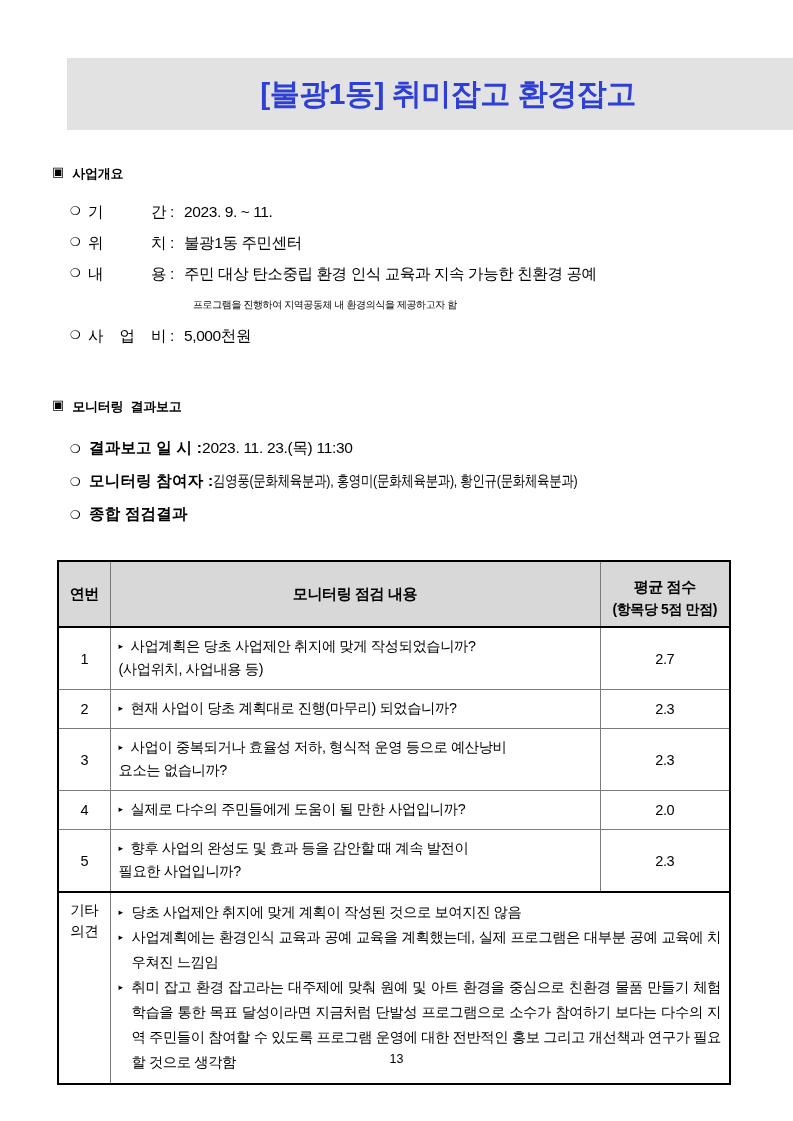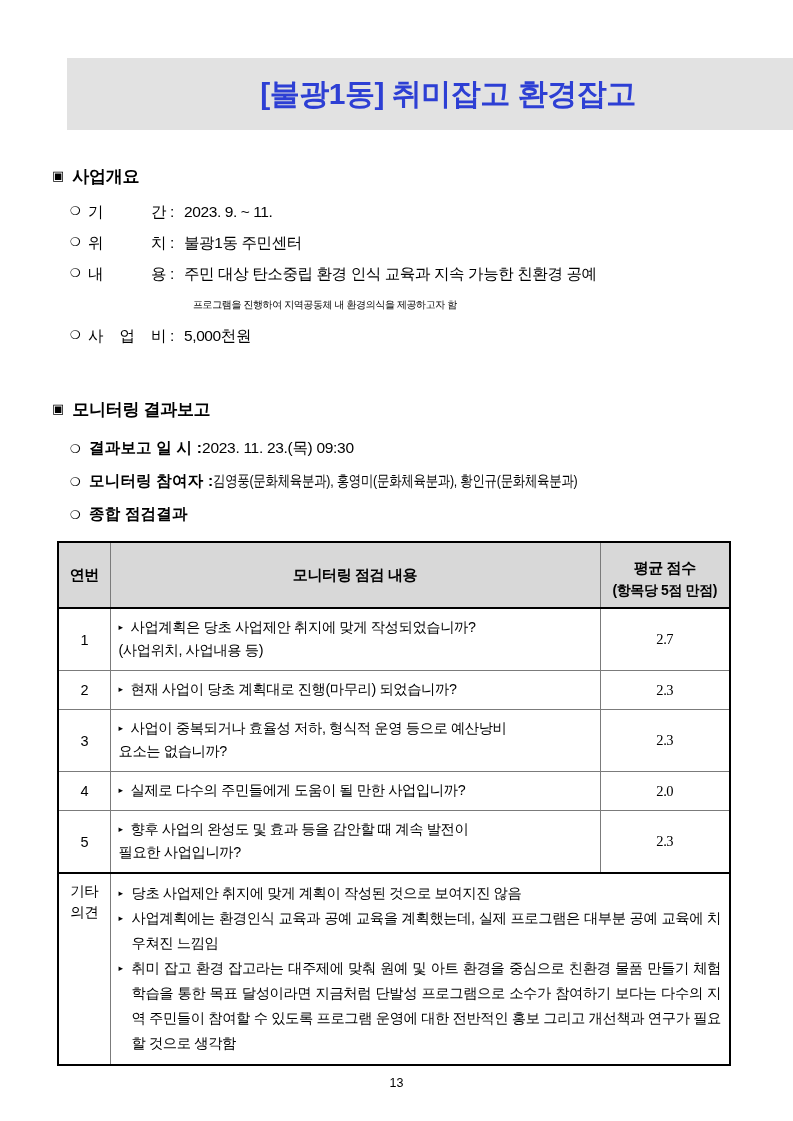--- a/index.html
+++ b/index.html
@@ -51,23 +51,24 @@
     align-items: baseline;
     gap: 8px;
   }
   .sec-marker {
     font-size: 13px;
     line-height: 1;
     position: relative;
     top: -2px;
   }
   .sec-title {
-    font-size: 17px;
+    font-size: 13px;
     font-weight: bold;
     letter-spacing: -0.3px;
+    font-family: Liberation Mono, monospace;
   }
   #sec-overview { top: 165px; }
   #sec-monitor  { top: 398px; }
 
   
   .ov-list {
     position: absolute;
     left: 70px;
     top: 196px;
     width: 680px;
@@ -133,21 +134,21 @@
     display: inline-block;
     transform: scaleX(0.80);
     transform-origin: left center;
     letter-spacing: -0.3px;
   }
 
   
   .tbl-wrap {
     position: absolute;
     left: 57px;
-    top: 541px;
+    top: 560px;
     width: 690px;
   }
   table.monitor-table {
     border-collapse: collapse;
     width: 674px;
     table-layout: fixed;
     font-size: 14.3px;
     letter-spacing: -0.4px;
   }
   table.monitor-table,
@@ -179,21 +180,20 @@
   }
   .cell-content {
     padding: 7px 6px 8px 8px;
     vertical-align: middle;
     line-height: 23px;
   }
   .cell-score {
     text-align: center;
     vertical-align: middle;
     font-size: 14.5px;
-    font-family: Liberation Serif, serif;
   }
   .c-bullet {
     display: inline-block;
     width: 12px;
     font-size: 9px;
     vertical-align: 2px;
     color: #000;
   }
   .c-text { display: inline; }
   .just {
@@ -221,21 +221,21 @@
     margin: 0;
   }
   .etc-item .c-bullet { flex: 0 0 13px; line-height: 25px; }
   .etc-item .c-text { flex: 1 1 auto; }
 
   
   .footer-pageno {
     position: absolute;
     left: 0;
     right: 0;
-    top: 1076px;
+    top: 1052px;
     text-align: center;
     font-size: 12.5px;
     color: #000;
   }
 </style>
 </head>
 <body>
 
 <div class="page">
 
@@ -300,21 +300,21 @@
   <div class="section" id="sec-monitor">
     <span class="sec-marker">▣</span>
     <span class="sec-title">모니터링 결과보고</span>
   </div>
 
   <div class="mon-list">
 
     <div class="mon-row">
       <span class="mon-bullet">❍</span>
       <span class="mon-key">결과보고 일 시 : </span>
-      <span class="mon-val">2023. 11. 23.(목) 09:30</span>
+      <span class="mon-val">2023. 11. 23.(목) 11:30</span>
     </div>
 
     <div class="mon-row">
       <span class="mon-bullet">❍</span>
       <span class="mon-key">모니터링 참여자 : </span>
       <span class="mon-val cond">김영풍(문화체육분과), 홍영미(문화체육분과), 황인규(문화체육분과)</span>
     </div>
 
     <div class="mon-row">
       <span class="mon-bullet">❍</span>

